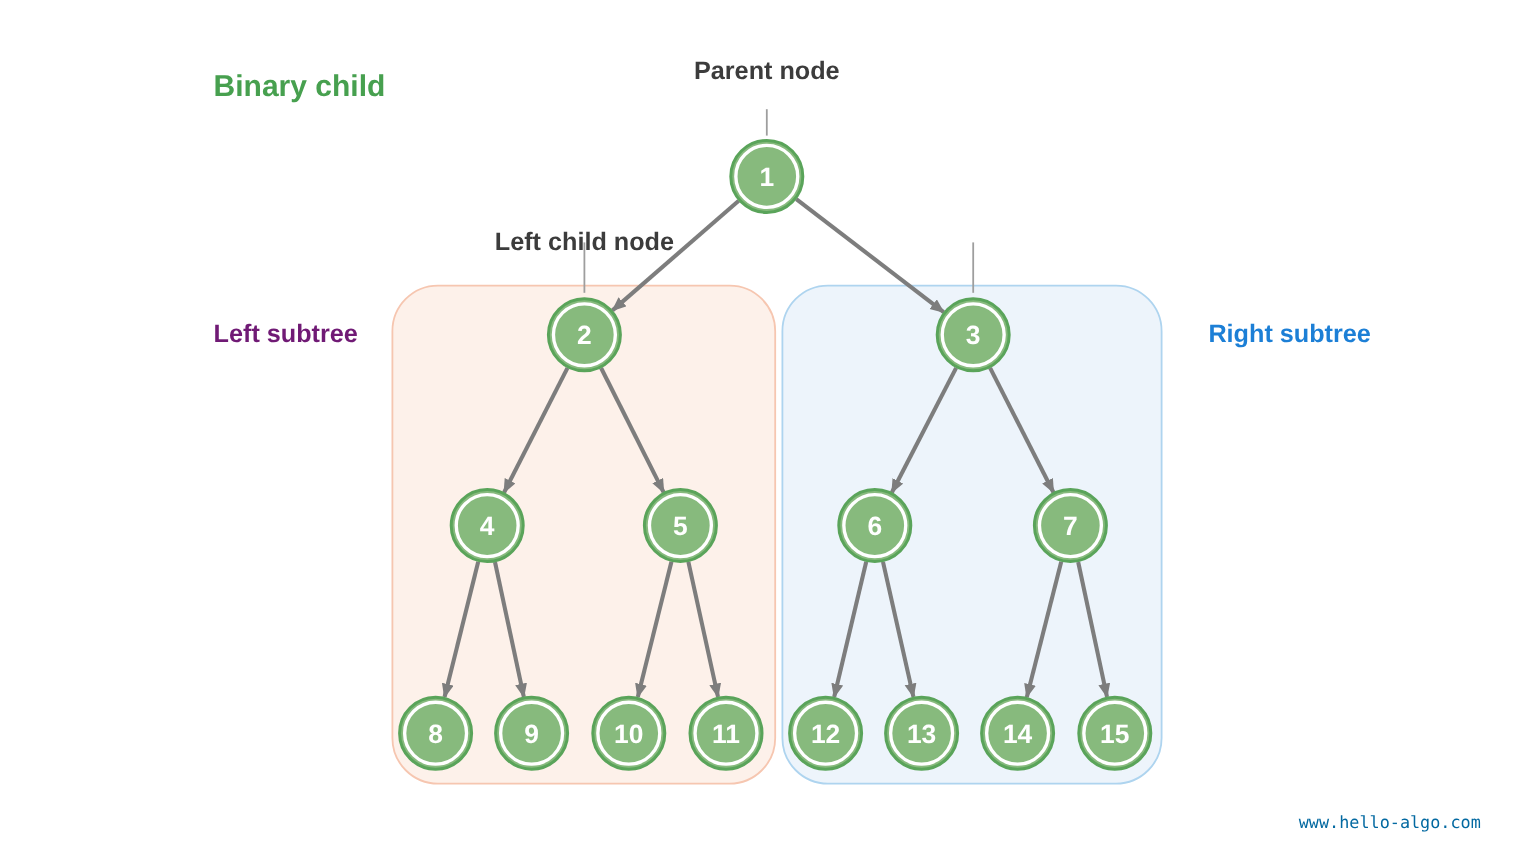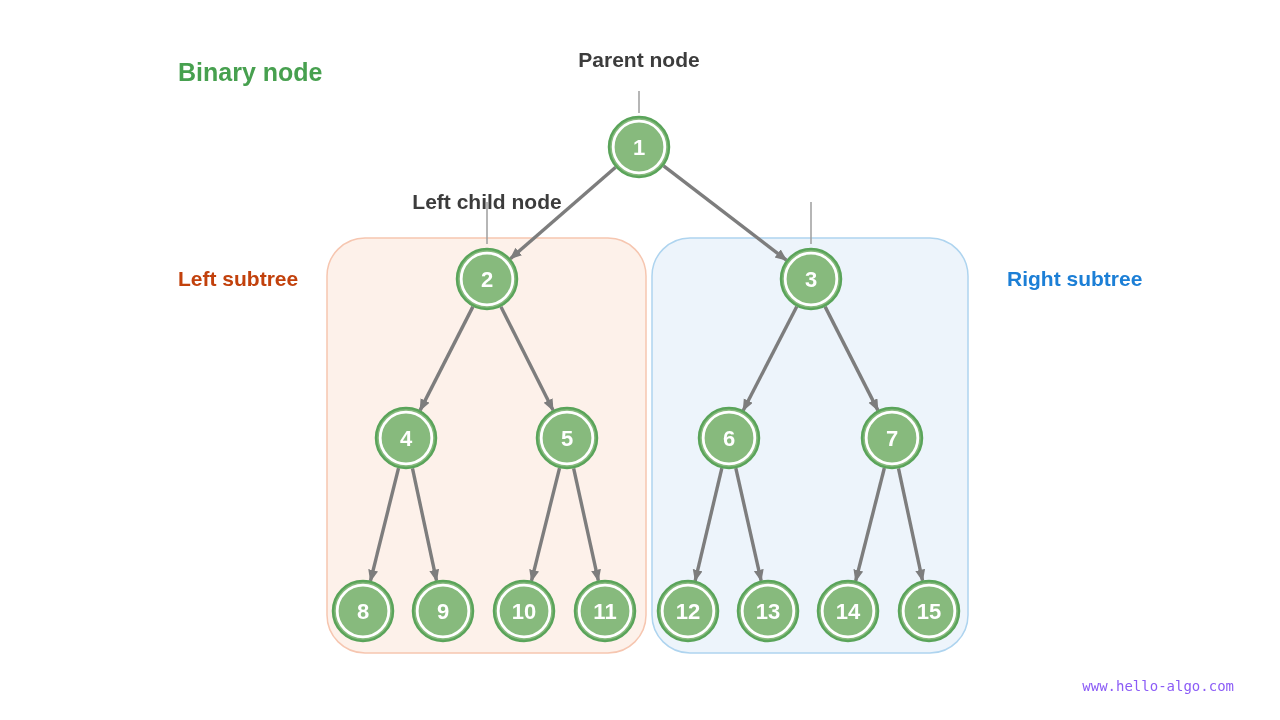--- a/index.html
+++ b/index.html
@@ -41,36 +41,36 @@
     font-size: 21px;
     margin-top: 16px;
   }
   #right-child-label {
     left: 811px; top: 174px;
     font-size: 21px;
   }
   #left-subtree-label {
     left: 178px; top: 267px;
     font-size: 21px;
-    color: #c2410c;
+    color: #701a75;
     text-align: right;
   }
   #right-subtree-label {
     left: 984px; top: 267px;
     font-size: 21px;
     color: #1c7fd6;
     margin-left: 23px;
   }
   #watermark {
     position: absolute;
     right: 46px; top: 678px;
     font-family: "DejaVu Sans Mono", monospace;
     font-size: 14px;
     font-weight: normal;
-    color: #8b5cf6;
+    color: #0369a1;
   }
 </style>
 </head>
 <body>
 
 <div id="canvas">
 
   <svg id="diagram-svg" width="1280" height="720" viewBox="0 0 1280 720">
       <defs>
         <marker id="arrowhead" markerUnits="userSpaceOnUse" markerWidth="14" markerHeight="12" refX="11" refY="5" orient="auto">
@@ -166,21 +166,21 @@
         <circle cx="848" cy="611" r="25.8" fill="none" stroke="#ffffff" stroke-width="2.8"></circle>
         <text x="848" y="619" text-anchor="middle" font-family="&quot;Liberation Sans&quot;, sans-serif" font-size="22" font-weight="bold" fill="#ffffff">14</text>
       </g>
       <g>
         <circle cx="929" cy="611" r="30" fill="#87ba7d" stroke="#5aa45a" stroke-width="2.5"></circle>
         <circle cx="929" cy="611" r="25.8" fill="none" stroke="#ffffff" stroke-width="2.8"></circle>
         <text x="929" y="619" text-anchor="middle" font-family="&quot;Liberation Sans&quot;, sans-serif" font-size="22" font-weight="bold" fill="#ffffff">15</text>
       </g>
     </svg>
 
-  <div class="lbl" id="title-label">Binary node</div>
+  <div class="lbl" id="title-label">Binary child</div>
 
   <div class="lbl centered" id="parent-node-label">Parent node</div>
 
   <div class="lbl centered" id="left-child-label">Left child node</div>
 
 
   <div class="lbl" id="left-subtree-label">Left subtree</div>
 
   <div class="lbl" id="right-subtree-label">Right subtree</div>
 

